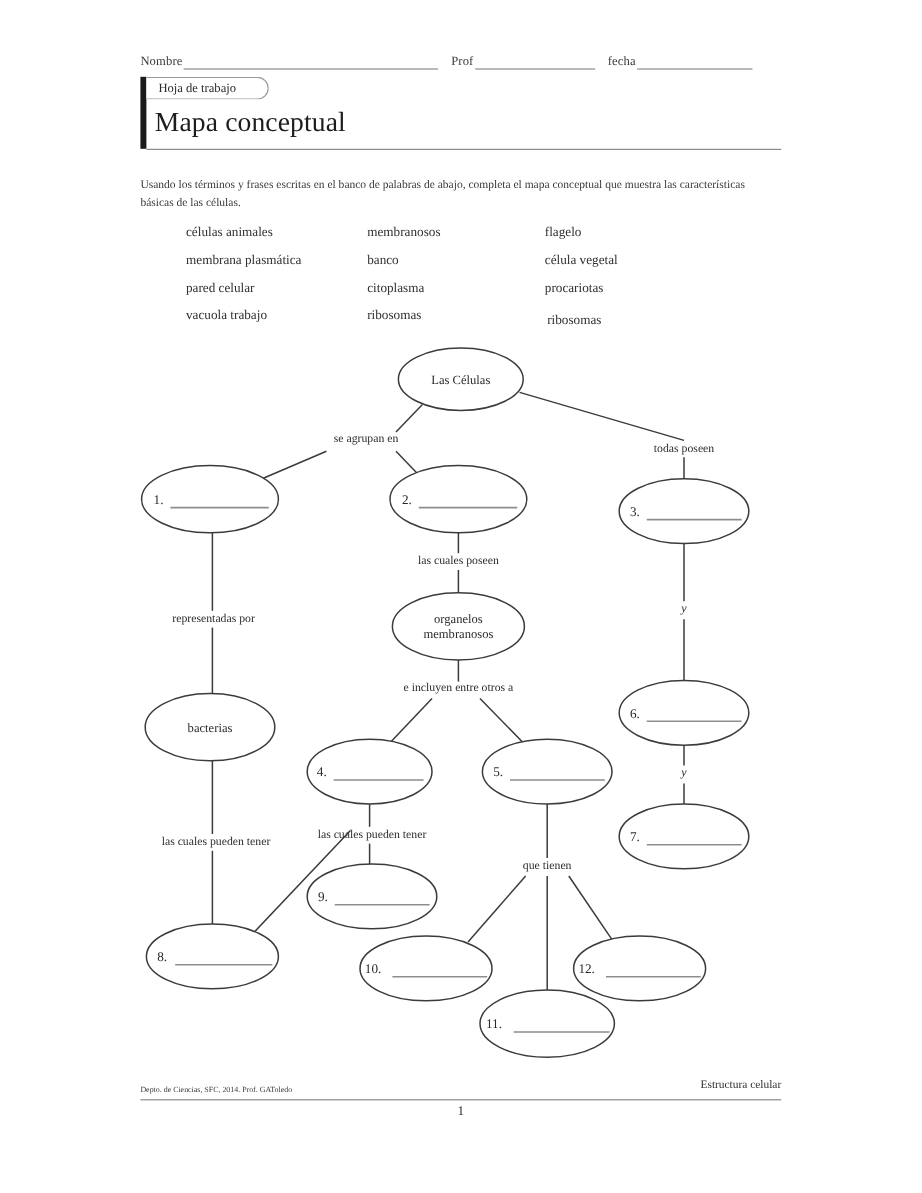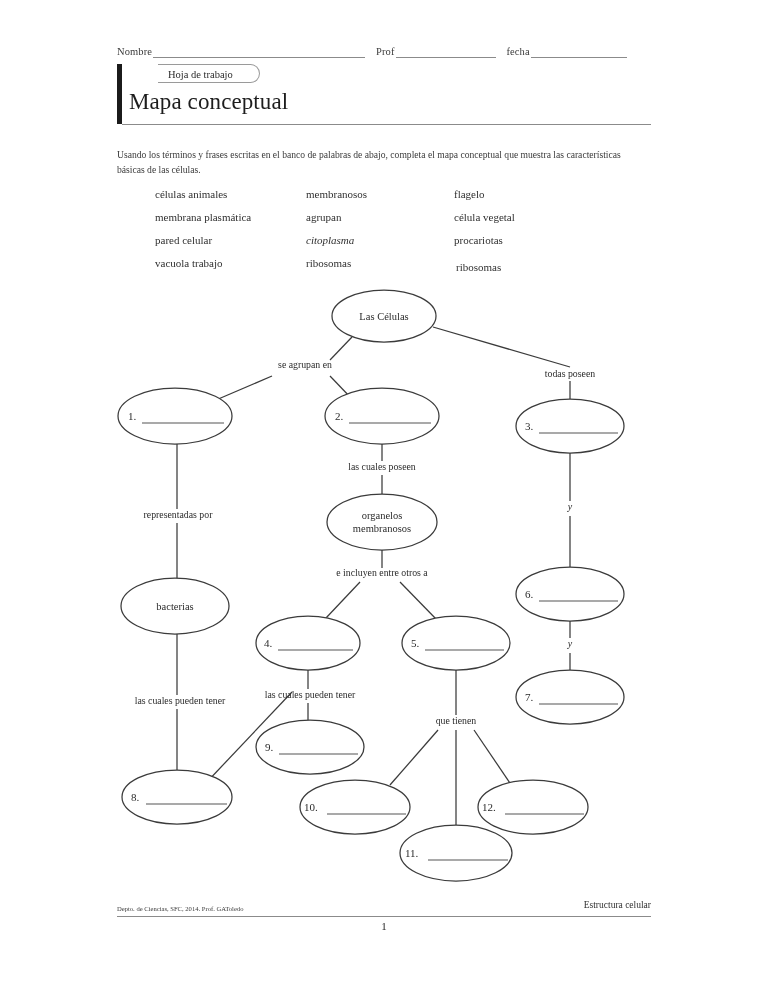--- a/index.html
+++ b/index.html
@@ -75,21 +75,20 @@
     border: 1px solid #9a9a9a;
     border-left: none;
     border-top-right-radius: 11px;
     border-bottom-right-radius: 11px;
     background: #ffffff;
     font-size: 10.5px;
     line-height: 19px;
     color: #2b2b2b;
     white-space: nowrap;
     box-sizing: border-box;
-    margin-left: 36px;
   }
   .doc-title {
     position: absolute;
     left: 12px;
     top: 22px;
     font-size: 23px;
     line-height: 36px;
     color: #1d1d1d;
     letter-spacing: .1px;
     white-space: nowrap;
@@ -245,22 +244,22 @@
 
   <div class="instructions">Usando los términos y frases escritas en el banco de palabras de abajo, completa el mapa conceptual que muestra las características básicas de las células.</div>
 
   <div class="word-bank">
     <span class="wb-item" style="left:38px;  top:0px;">células animales</span>
     <span class="wb-item" style="left:38px;  top:23px;">membrana plasmática</span>
     <span class="wb-item" style="left:38px;  top:46px;">pared celular</span>
     <span class="wb-item" style="left:38px;  top:69px;">vacuola trabajo</span>
 
     <span class="wb-item" style="left:189px; top:0px;">membranosos</span>
-    <span class="wb-item" style="left:189px; top:23px;">agrupan</span>
-    <span class="wb-item" style="left:189px; top:46px;font-style:italic;">citoplasma</span>
+    <span class="wb-item" style="left:189px; top:23px;">banco</span>
+    <span class="wb-item" style="left:189px; top:46px;">citoplasma</span>
     <span class="wb-item" style="left:189px; top:69px;">ribosomas</span>
 
     <span class="wb-item" style="left:337px; top:0px;">flagelo</span>
     <span class="wb-item" style="left:337px; top:23px;">célula vegetal</span>
     <span class="wb-item" style="left:337px; top:46px;">procariotas</span>
     <span class="wb-item" style="left:339px; top:73px;">ribosomas</span>
   </div>
 
   <div class="map">
     <svg class="map-svg" viewBox="0 0 768 620" xmlns="http://www.w3.org/2000/svg">

